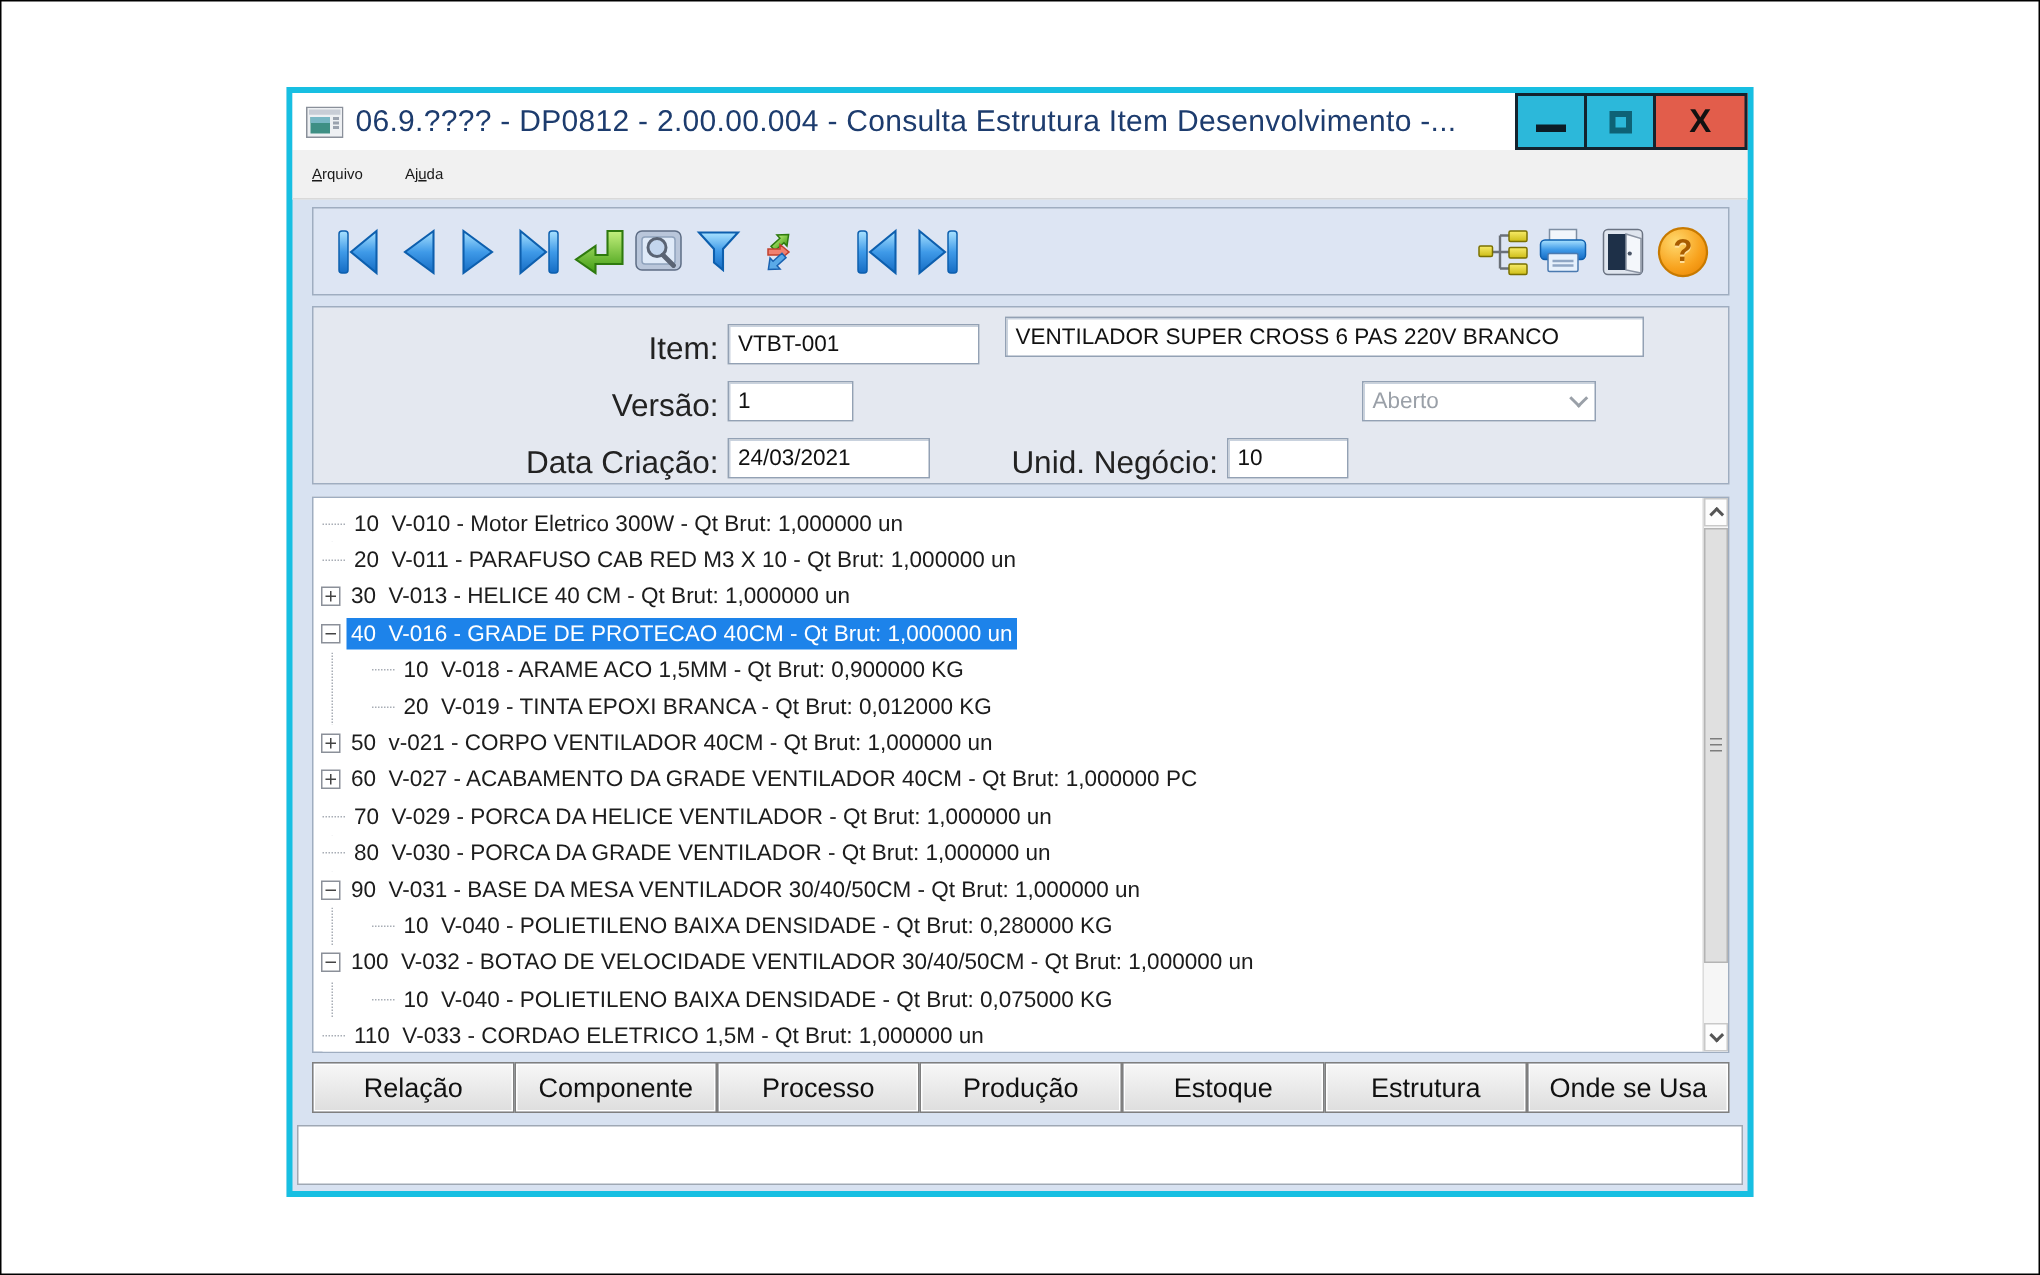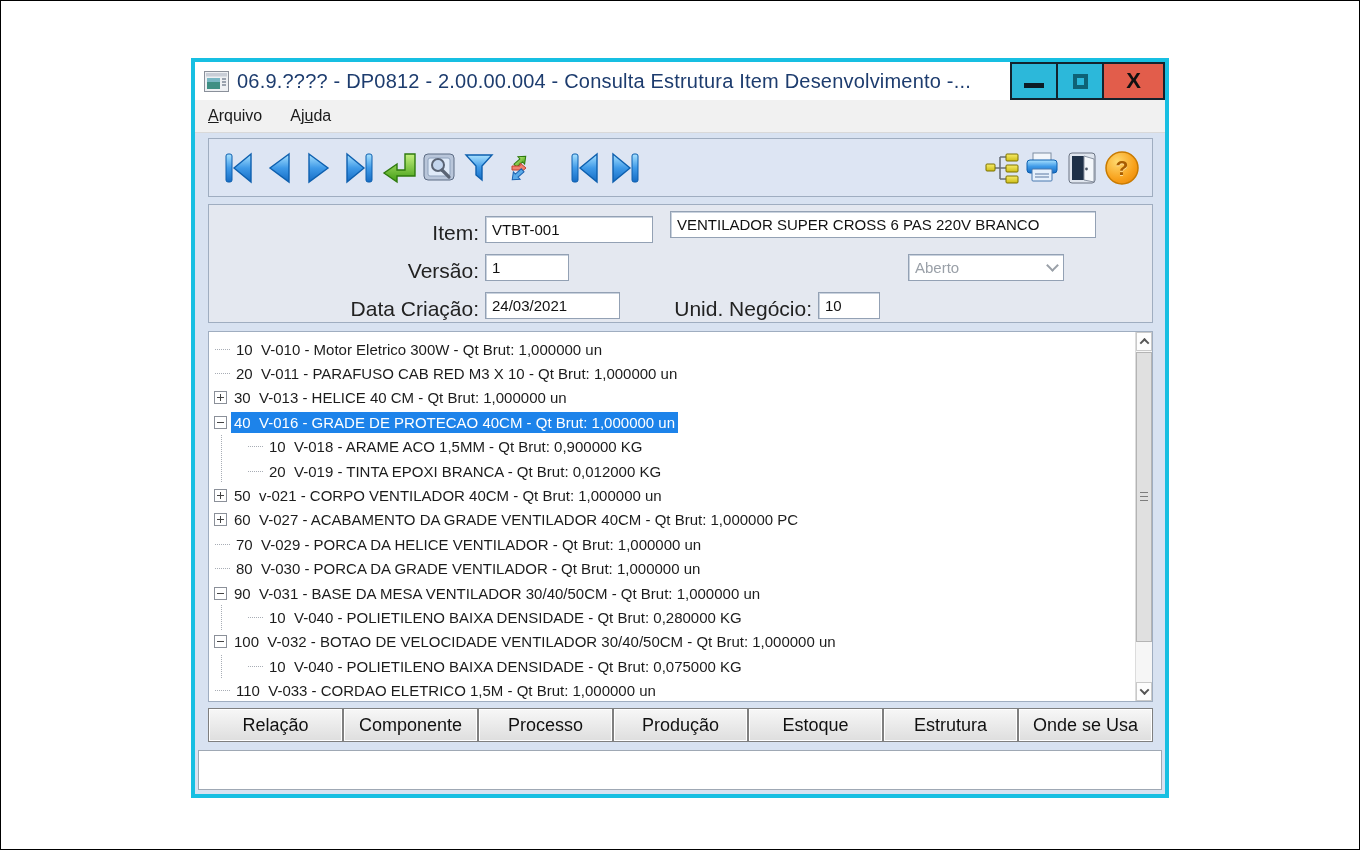--- a/index.html
+++ b/index.html
@@ -19,21 +19,21 @@
   .win-btn { height:38px; display:flex; align-items:center; justify-content:center;
              border:2px solid #13232e; margin-left:-2px; cursor:default; }
   .btn-min, .btn-max { width:48px; background:#2cb8da; }
   .btn-close { width:63px; background:#e25d4b; font-size:22px; font-weight:bold; color:#111; }
   .glyph-min { width:20px; height:5px; background:#0c1c26; margin-top:8px; }
   .glyph-max { width:15px; height:15px; border:4px solid #0e6276; }
 
   
   .menubar { height:33px; background:#f1f1f1; border-bottom:1px solid #d9d9d9;
              display:flex; align-items:center; padding-left:13px; gap:28px; }
-  .menu-item { font-size:16px; color:#1a1a1a; }
+  .menu-item { font-size:10px; color:#1a1a1a; }
   .menu-item .u { text-decoration:underline; }
 
   
   .panel { position:absolute; left:13px; width:945px; border:1px solid #9fadc0; }
   .toolbar { top:76px; height:59px; background:#dde5f3; display:flex; align-items:center; padding:0 10px; }
   .tb-ico { display:inline-flex; align-items:center; justify-content:center; width:40px; height:42px; }
   .tb-gap { width:26px; }
   .tb-spring { flex:1; }
   .formpanel { top:142px; height:119px; background:#e4e8f0; }
   .flabel { position:absolute; font-size:21px; color:#222; text-align:right; white-space:nowrap; }
@@ -255,21 +255,21 @@
       <div class="flabel" style="left:10px; top:54px; width:260px;">Versão:</div>
       <div class="finput" style="left:276px; top:49px; width:84px;">1</div>
       <div class="finput fcombo" style="left:699px; top:49px; width:156px;">
         <span>Aberto</span>
         <span class="chev"></span>
       </div>
 
       <div class="flabel" style="left:10px; top:92px; width:260px;">Data Criação:</div>
       <div class="finput" style="left:276px; top:87px; width:135px;">24/03/2021</div>
       <div class="flabel" style="left:430px; top:92px; width:173px;">Unid. Negócio:</div>
-      <div class="finput" style="left:609px; top:87px; width:62px;">10</div>
+      <div class="finput" style="left:609px; top:87px; width:81px;">10</div>
     </div>
 
     <div class="panel treepanel">
       <div class="tree">
           <div class="tree-row">
           <span class="conn"></span>
 
           <span class="row-label">10  V-010 - Motor Eletrico 300W - Qt Brut: 1,000000 un</span>
         </div>
           <div class="tree-row">

